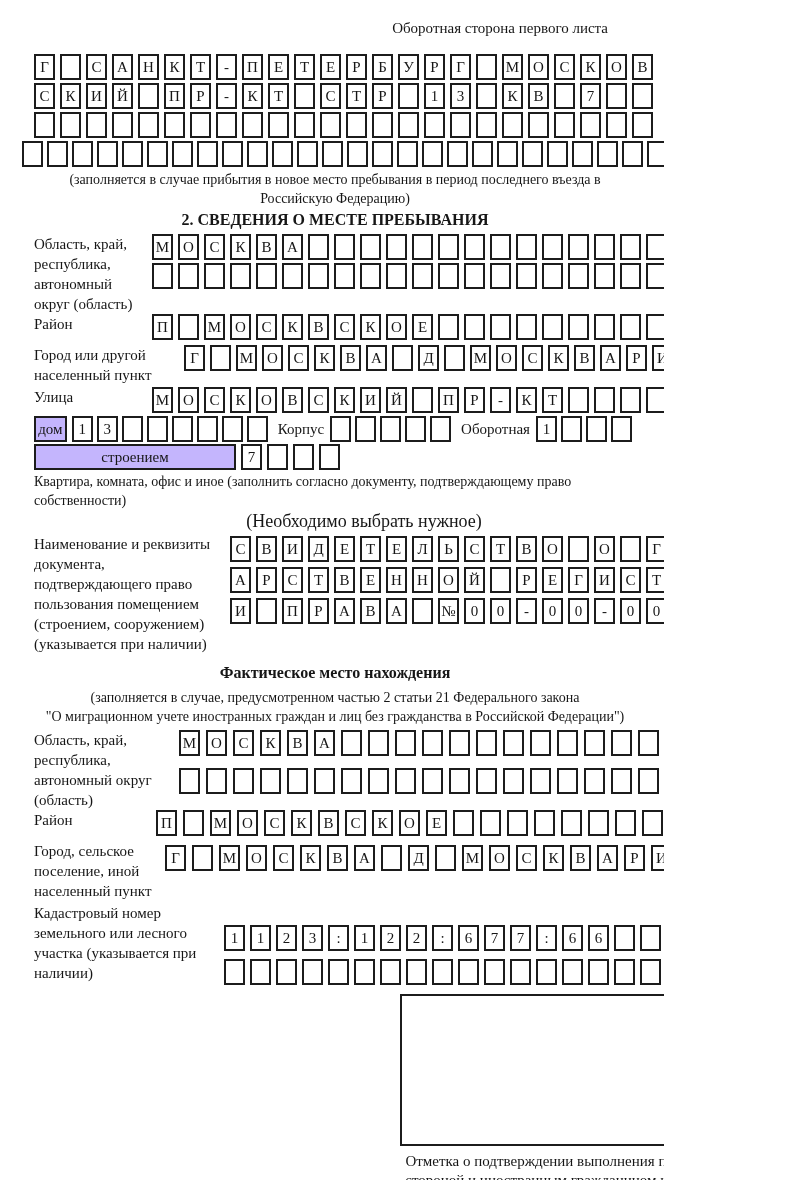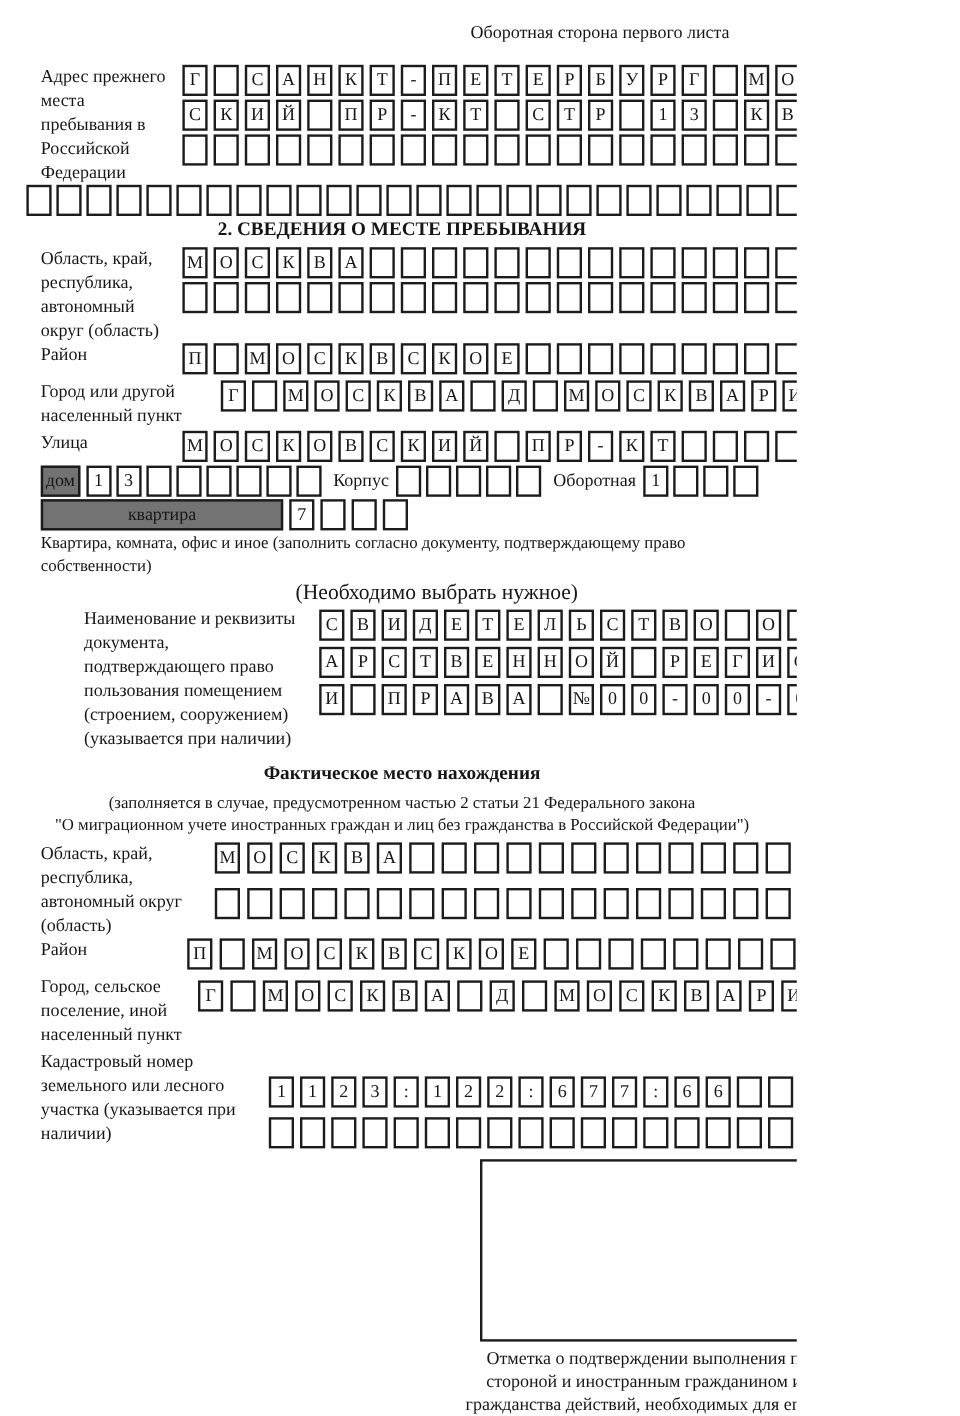--- a/index.html
+++ b/index.html
@@ -7,39 +7,39 @@
     width:664px;height:1180px;box-sizing:border-box;
     padding:20px 28px 0 34px;overflow:hidden;position:relative;
     background:#fff;color:#161616;
     font-family:"Liberation Serif","DejaVu Serif",serif;
   }
   .hdr{text-align:right;font-size:15px;padding-right:28px;height:20px;}
   .frow{display:flex;align-items:flex-start;}
   .lbl{font-size:15px;line-height:20px;padding-right:4px;box-sizing:border-box;}
   .w118{flex:0 0 118px;}
   .w150{flex:0 0 150px;}
-  .w196{flex:0 0 196px;margin-left:36px;}
+  .w196{flex:0 0 196px;}
   .w145{flex:0 0 145px;}
   .w122{flex:0 0 122px;}
   .w131{flex:0 0 131px;}
   .w190{flex:0 0 190px;}
   .rows{flex:1 1 auto;}
   .cellrow{height:26px;margin-bottom:3px;white-space:nowrap;}
   .cell{
     display:inline-block;box-sizing:border-box;width:21px;height:26px;
     border:2px solid #1c1c1c;margin-right:5px;text-align:center;
     font-size:15px;line-height:22px;vertical-align:top;background:#fff;
   }
   .tight .cell{margin-right:4px;}
   .wide .cell{margin-right:6px;}
   .note{font-size:14px;line-height:19px;text-align:center;}
   .sect-title{font-weight:bold;font-size:16px;text-align:center;margin:3px 0 5px 0;}
   .fieldbox{
     box-sizing:border-box;border:2px solid #1c1c1c;height:26px;
-    text-align:center;font-size:15px;line-height:22px;background:#737373;
+    text-align:center;font-size:15px;line-height:22px;background:#c4b5fd;
   }
   .dom-box{width:180px;margin-right:5px;}
   .kv-box{width:202px;margin-right:5px;}
   .inlbl{font-size:15px;line-height:26px;margin:0 6px;white-space:nowrap;}
   .caption{font-size:14px;line-height:19px;margin-bottom:2px;}
   .checkbox{
     display:inline-block;box-sizing:border-box;width:24px;height:27px;
     border:2px solid #1c1c1c;text-align:center;font-size:15px;line-height:23px;
     vertical-align:middle;background:#fff;
   }
@@ -57,28 +57,28 @@
   .mb4{margin-bottom:4px;}
 </style>
 </head>
 <body>
 
 <div class="page">
 
   <div class="hdr">Оборотная сторона первого листа</div>
 
   <div class="frow" style="margin-top:14px;">
-    <div class="lbl w118">Адрес прежнего места пребывания в Российской Федерации</div>
     <div class="rows">
       <div class="cellrow"><span class="cell">Г</span><span class="cell"></span><span class="cell">С</span><span class="cell">А</span><span class="cell">Н</span><span class="cell">К</span><span class="cell">Т</span><span class="cell">-</span><span class="cell">П</span><span class="cell">Е</span><span class="cell">Т</span><span class="cell">Е</span><span class="cell">Р</span><span class="cell">Б</span><span class="cell">У</span><span class="cell">Р</span><span class="cell">Г</span><span class="cell"></span><span class="cell">М</span><span class="cell">О</span><span class="cell">С</span><span class="cell">К</span><span class="cell">О</span><span class="cell">В</span></div>
       <div class="cellrow"><span class="cell">С</span><span class="cell">К</span><span class="cell">И</span><span class="cell">Й</span><span class="cell"></span><span class="cell">П</span><span class="cell">Р</span><span class="cell">-</span><span class="cell">К</span><span class="cell">Т</span><span class="cell"></span><span class="cell">С</span><span class="cell">Т</span><span class="cell">Р</span><span class="cell"></span><span class="cell">1</span><span class="cell">3</span><span class="cell"></span><span class="cell">К</span><span class="cell">В</span><span class="cell"></span><span class="cell">7</span><span class="cell"></span><span class="cell"></span></div>
       <div class="cellrow"><span class="cell"></span><span class="cell"></span><span class="cell"></span><span class="cell"></span><span class="cell"></span><span class="cell"></span><span class="cell"></span><span class="cell"></span><span class="cell"></span><span class="cell"></span><span class="cell"></span><span class="cell"></span><span class="cell"></span><span class="cell"></span><span class="cell"></span><span class="cell"></span><span class="cell"></span><span class="cell"></span><span class="cell"></span><span class="cell"></span><span class="cell"></span><span class="cell"></span><span class="cell"></span><span class="cell"></span></div>
     </div>
   </div>
   <div class="cellrow tight" style="margin-left:-12px;"><span class="cell"></span><span class="cell"></span><span class="cell"></span><span class="cell"></span><span class="cell"></span><span class="cell"></span><span class="cell"></span><span class="cell"></span><span class="cell"></span><span class="cell"></span><span class="cell"></span><span class="cell"></span><span class="cell"></span><span class="cell"></span><span class="cell"></span><span class="cell"></span><span class="cell"></span><span class="cell"></span><span class="cell"></span><span class="cell"></span><span class="cell"></span><span class="cell"></span><span class="cell"></span><span class="cell"></span><span class="cell"></span><span class="cell"></span><span class="cell"></span><span class="cell"></span><span class="cell"></span></div>
+  <div class="note mb2">(заполняется в случае прибытия в новое место пребывания в период последнего въезда в Российскую Федерацию)</div>
 
   <div class="sect-title">2. СВЕДЕНИЯ О МЕСТЕ ПРЕБЫВАНИЯ</div>
 
   <div class="frow">
     <div class="lbl w118">Область, край, республика, автономный округ (область)</div>
     <div class="rows">
       <div class="cellrow"><span class="cell">М</span><span class="cell">О</span><span class="cell">С</span><span class="cell">К</span><span class="cell">В</span><span class="cell">А</span><span class="cell"></span><span class="cell"></span><span class="cell"></span><span class="cell"></span><span class="cell"></span><span class="cell"></span><span class="cell"></span><span class="cell"></span><span class="cell"></span><span class="cell"></span><span class="cell"></span><span class="cell"></span><span class="cell"></span><span class="cell"></span><span class="cell"></span><span class="cell"></span><span class="cell"></span><span class="cell"></span></div>
       <div class="cellrow"><span class="cell"></span><span class="cell"></span><span class="cell"></span><span class="cell"></span><span class="cell"></span><span class="cell"></span><span class="cell"></span><span class="cell"></span><span class="cell"></span><span class="cell"></span><span class="cell"></span><span class="cell"></span><span class="cell"></span><span class="cell"></span><span class="cell"></span><span class="cell"></span><span class="cell"></span><span class="cell"></span><span class="cell"></span><span class="cell"></span><span class="cell"></span><span class="cell"></span><span class="cell"></span><span class="cell"></span></div>
     </div>
   </div>
@@ -107,21 +107,21 @@
   <div class="frow tight mb2" style="align-items:center;">
     <div class="fieldbox dom-box">дом</div>
     <div class="cellrow" style="margin-bottom:0;"><span class="cell">1</span><span class="cell">3</span><span class="cell"></span><span class="cell"></span><span class="cell"></span><span class="cell"></span><span class="cell"></span><span class="cell"></span></div>
     <span class="inlbl">Корпус</span>
     <div class="cellrow" style="margin-bottom:0;"><span class="cell"></span><span class="cell"></span><span class="cell"></span><span class="cell"></span><span class="cell"></span></div>
     <span class="inlbl">Оборотная</span>
     <div class="cellrow" style="margin-bottom:0;"><span class="cell">1</span><span class="cell"></span><span class="cell"></span><span class="cell"></span></div>
   </div>
 
   <div class="frow mb2" style="align-items:center;">
-    <div class="fieldbox kv-box">квартира</div>
+    <div class="fieldbox kv-box">строением</div>
     <div class="cellrow" style="margin-bottom:0;"><span class="cell">7</span><span class="cell"></span><span class="cell"></span><span class="cell"></span></div>
   </div>
   <div class="caption">Квартира, комната, офис и иное (заполнить согласно документу, подтверждающему право собственности)</div>
 
   <div class="mesto-note">(Необходимо выбрать нужное)</div>
 
   <div class="frow">
     <div class="lbl w196">Наименование и реквизиты документа, подтверждающего право пользования помещением (строением, сооружением) (указывается при наличии)</div>
     <div class="rows" style="padding-top:2px;">
       <div class="cellrow" style="margin-bottom:5px;"><span class="cell">С</span><span class="cell">В</span><span class="cell">И</span><span class="cell">Д</span><span class="cell">Е</span><span class="cell">Т</span><span class="cell">Е</span><span class="cell">Л</span><span class="cell">Ь</span><span class="cell">С</span><span class="cell">Т</span><span class="cell">В</span><span class="cell">О</span><span class="cell"></span><span class="cell">О</span><span class="cell"></span><span class="cell">Г</span><span class="cell">О</span><span class="cell">С</span><span class="cell">У</span><span class="cell">Д</span></div>

